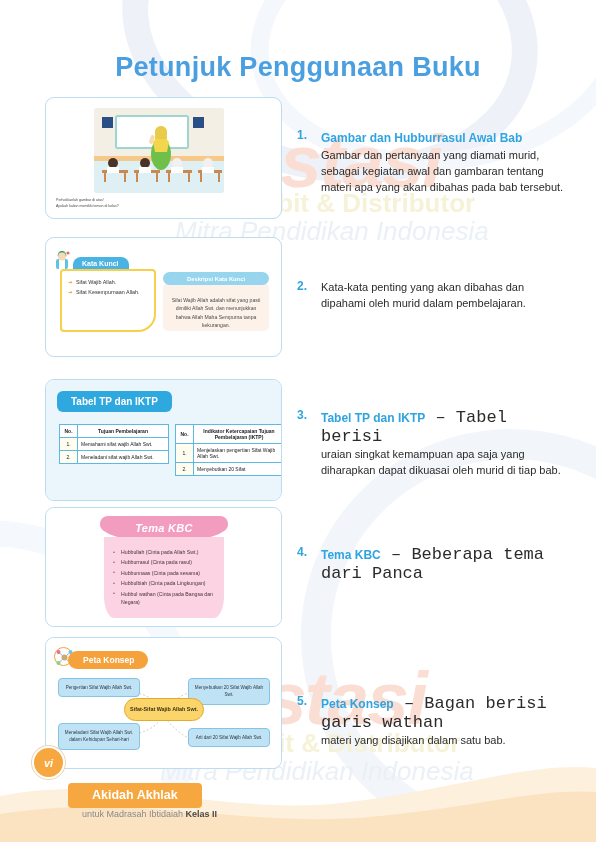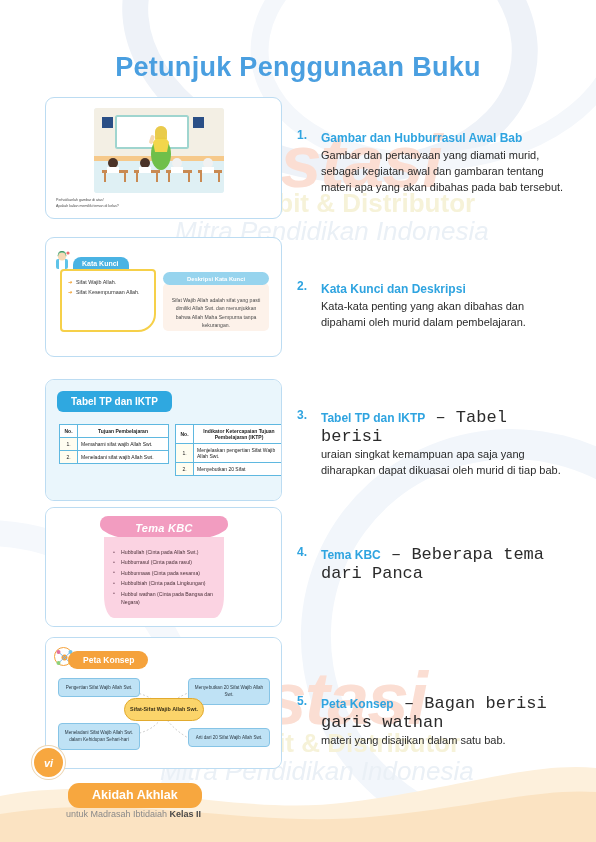--- a/index.html
+++ b/index.html
@@ -255,24 +255,24 @@
     font-size: 5.4px; font-weight: bold; color: #3a3118;
     line-height: 1.6; text-align: center; padding: 6px 3px;
   }
   .pk-svg { position: absolute; inset: 0; }
 
   
   .foot-pill {
     position: absolute; left: 68px; top: 783px;
     background: #f7a73f; color: #fff;
     font-size: 12.5px; font-weight: bold;
-    padding: 5px 24px 6px 24px; border-radius: 11px;
+    padding: 5px 24px 6px 24px; border-radius: 4px;
   }
   .foot-sub {
-    position: absolute; left: 66px; top: 809px;
+    position: absolute; left: 82px; top: 809px;
     font-size: 9px; color: #8a8a8a;
   }
   .foot-sub b { color: #4a4a4a; }
   .page-badge {
     position: absolute; left: 32px; top: 746px;
     width: 33px; height: 33px; border-radius: 50%;
     background: #f7a73f; border: 2.5px solid #ffffff;
     color: #fff; font-size: 11px; font-weight: bold; font-style: italic;
     display: flex; align-items: center; justify-content: center;
     box-shadow: 0 0 0 1px #ecd6b4;
@@ -470,21 +470,21 @@
     <span class="num">1.</span>
     <div class="body">
       <h3>Gambar dan Hubburrasul Awal Bab</h3><span class="tail"></span>
       <p>Gambar dan pertanyaan yang diamati murid, sebagai kegiatan awal dan gambaran tentang materi apa yang akan dibahas pada bab tersebut.</p>
     </div>
   </div>
 
   <div class="desc d2">
     <span class="num">2.</span>
     <div class="body">
-      <h3>Kata Kunci dan Deskripsi</h3><span class="tail"></span>
+      <span class="tail"></span>
       <p>Kata-kata penting yang akan dibahas dan dipahami oleh murid dalam pembelajaran.</p>
     </div>
   </div>
 
   <div class="desc d3">
     <span class="num">3.</span>
     <div class="body">
       <h3>Tabel TP dan IKTP</h3><span class="tail"> – Tabel berisi</span>
       <p>uraian singkat kemampuan apa saja yang diharapkan dapat dikuasai oleh murid di tiap bab.</p>
     </div>

